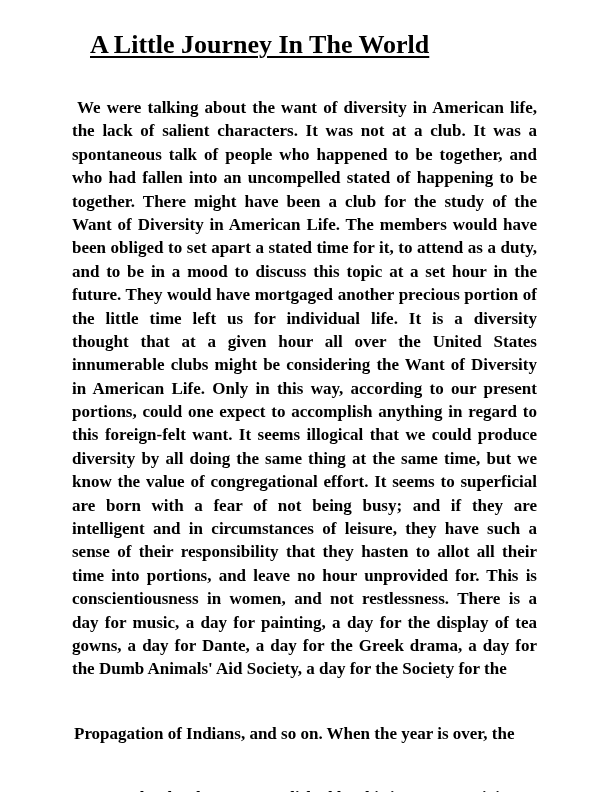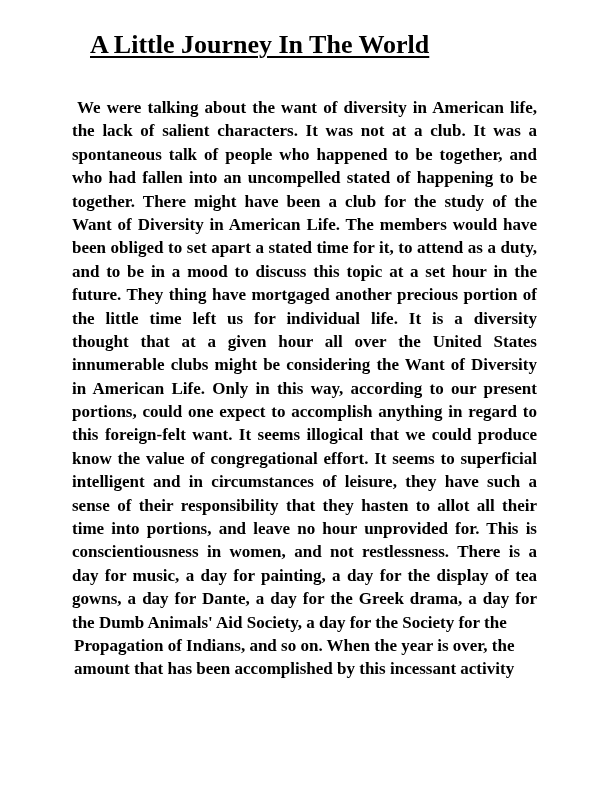--- a/index.html
+++ b/index.html
@@ -40,44 +40,46 @@
       line-height: 23.4px;
       font-size: 17px;
       font-weight: bold;
       text-align: justify;
       text-align-last: justify;
       white-space: nowrap;
       overflow: visible;
     }
     .line.first { padding-left: 5px; font-family: Liberation Serif, serif; }
     .line.left { text-align-last: left; }
-    .line.indent { padding-left: 2px; }
+    .line.indent { padding-left: 2px; margin-top: 41px; }
   </style>
 </head>
 <body>
 
 <h1 class="title">A Little Journey In The World</h1>
 
 <div class="body-text">
   <span class="line first">We were talking about the want of diversity in American life,</span>
   <span class="line">the lack of salient characters. It was not at a club. It was a</span>
   <span class="line">spontaneous talk of people who happened to be together, and</span>
   <span class="line">who had fallen into an uncompelled stated of happening to be</span>
   <span class="line">together. There might have been a club for the study of the</span>
   <span class="line">Want of Diversity in American Life. The members would have</span>
   <span class="line">been obliged to set apart a stated time for it, to attend as a  duty,</span>
   <span class="line">and to be in a mood to discuss this topic at a set hour in  the</span>
-  <span class="line">future. They thing have mortgaged another precious  portion of</span>
+  <span class="line">future. They would have mortgaged another precious  portion of</span>
   <span class="line">the little time left us for individual life. It is a  diversity</span>
   <span class="line">thought that at a given hour all over the United  States</span>
   <span class="line">innumerable clubs might be considering the Want of  Diversity</span>
   <span class="line">in American Life. Only in this way, according to our  present</span>
   <span class="line">portions, could one expect to accomplish anything in  regard to</span>
   <span class="line">this foreign-felt want. It seems illogical that we could  produce</span>
+  <span class="line">diversity by all doing the same thing at the same time,  but we</span>
   <span class="line">know the value of congregational effort. It seems to  superficial</span>
+  <span class="line">are born with a fear of not being busy; and if they are</span>
   <span class="line">intelligent and in circumstances of leisure, they have such a</span>
   <span class="line">sense of their responsibility that they hasten to allot all their</span>
   <span class="line">time into portions, and leave no hour unprovided for. This is</span>
   <span class="line">conscientiousness in women, and not restlessness. There is a</span>
   <span class="line">day for music, a day for painting, a day for the display of tea</span>
   <span class="line">gowns, a day for Dante, a day for the Greek drama, a day for</span>
   <span class="line left">the Dumb Animals' Aid Society, a day for the Society for the</span>
   <span class="line left indent">Propagation of Indians, and so on. When the year is over, the</span>
   <span class="line left indent">amount that has been accomplished by this incessant activity</span>
 </div>

